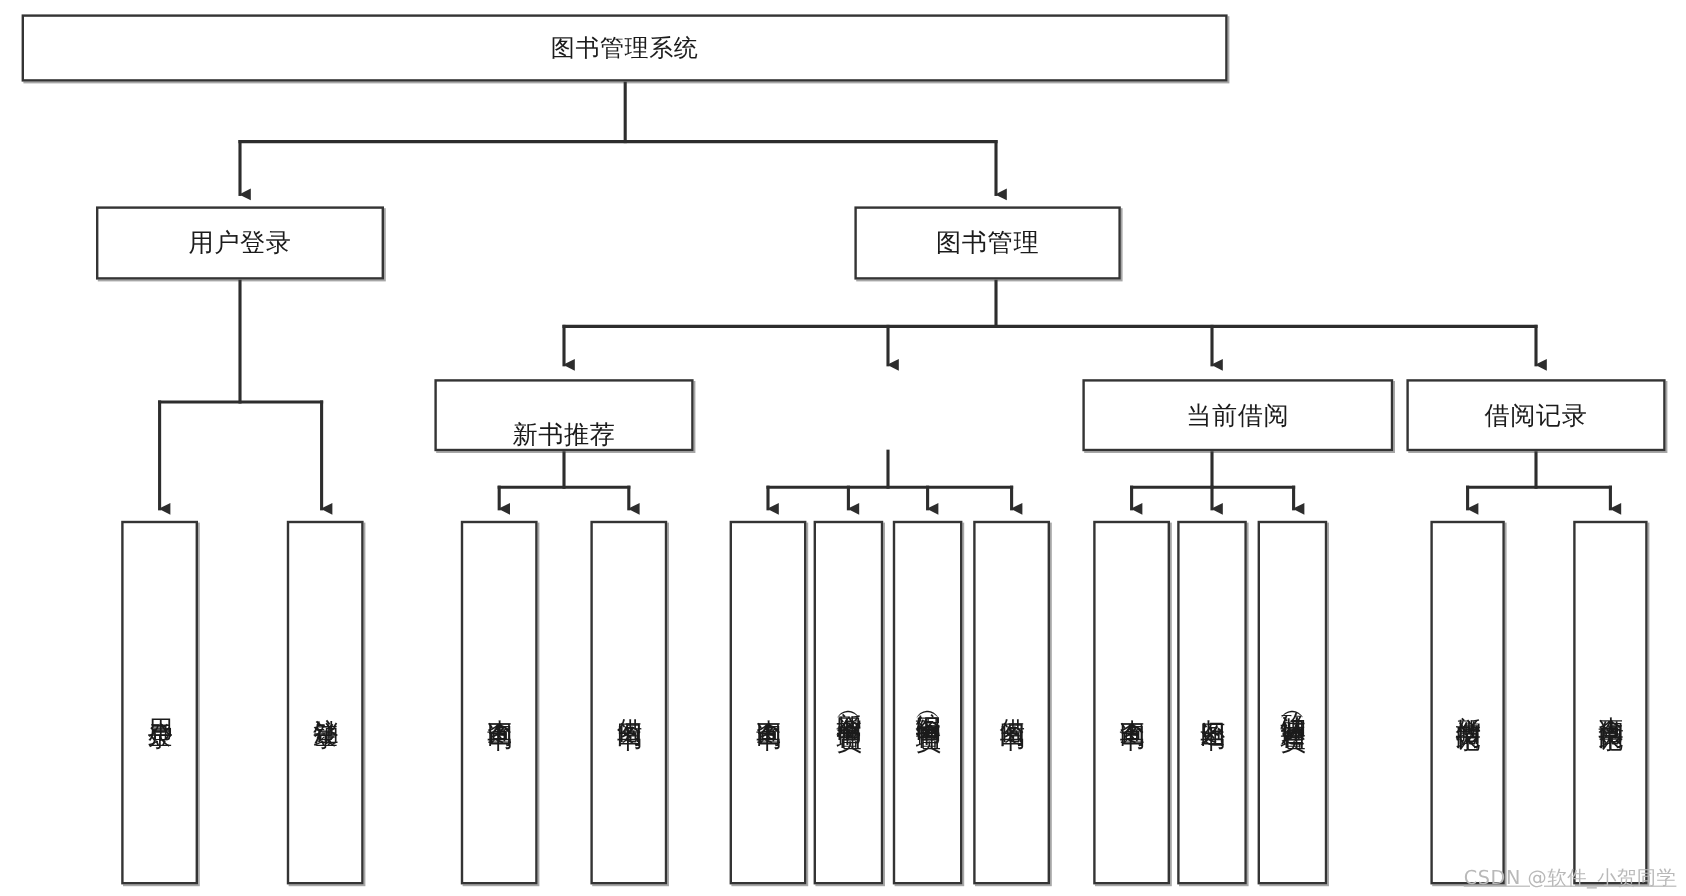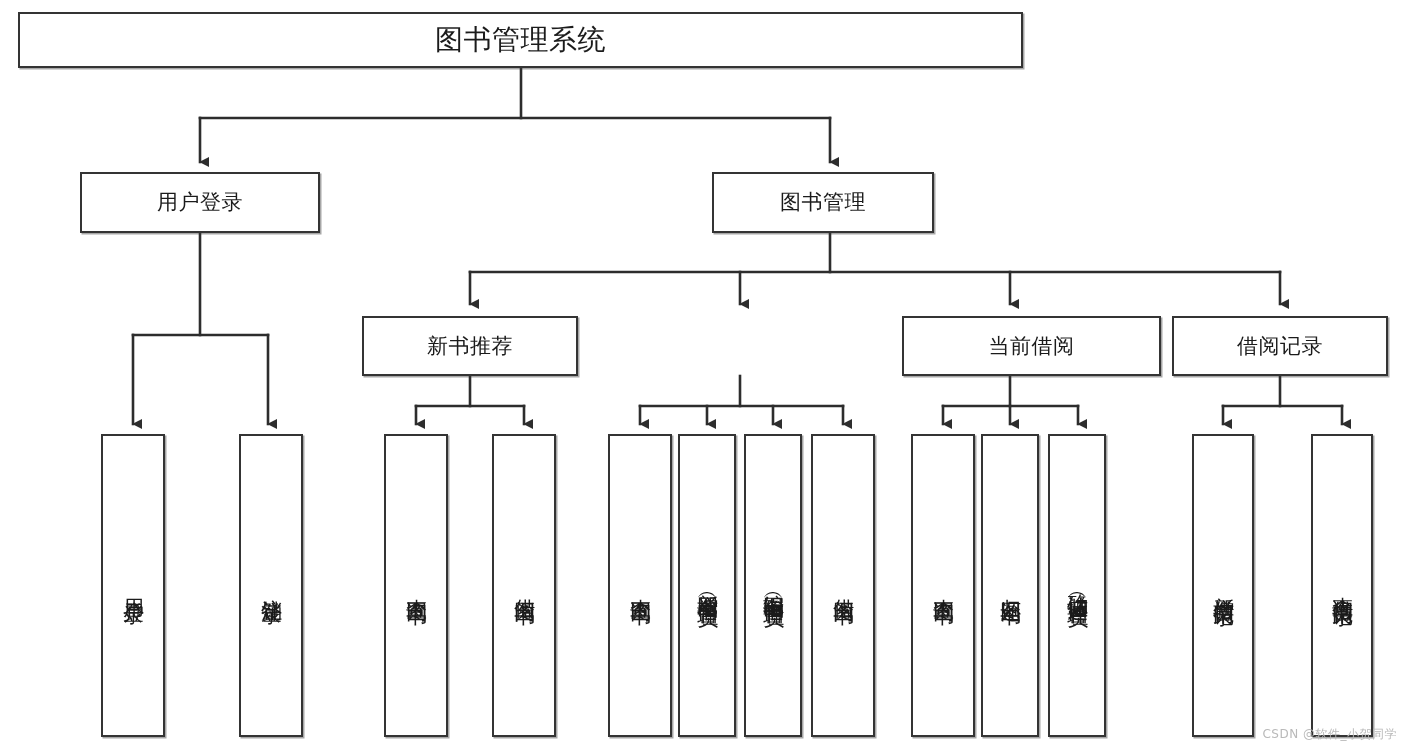--- a/index.html
+++ b/index.html
@@ -46,30 +46,31 @@
   .node.leaf .label{
     writing-mode:vertical-rl;
     text-orientation:upright;
     font-size:21px;
     line-height:1.30;
     letter-spacing:2px;
     white-space:normal;
     max-height:285px;
     text-align:center;
   }
-  .node.root .label{ font-size:28px;text-align:right; }
+  .node.root .label{ font-size:20px;text-align:right; }
   .watermark{
     position:absolute;
     right:8px;
     bottom:4px;
-    font-size:12px;
+    font-size:16px;
     color:#b9b9b9;
     letter-spacing:0.5px;
     white-space:nowrap;
     user-select:none;
+    text-decoration:underline;
   }
 </style>
 </head>
 <body>
 
 <div id="diagram">
 
   <svg id="connectors" viewBox="0 0 1405 747">
     <defs>
       <marker id="arrow" markerWidth="11" markerHeight="11" refX="5.5" refY="9.6" orient="auto" markerUnits="userSpaceOnUse">
@@ -124,21 +125,21 @@
     <span class="label">图书管理系统</span>
   </div>
 
   <div class="node" style="left:80px; top:172px; width:240px; height:61px;">
     <span class="label">用户登录</span>
   </div>
   <div class="node" style="left:712px; top:172px; width:222px; height:61px;">
     <span class="label">图书管理</span>
   </div>
 
-  <div class="node" style="left:362px; top:316px; width:216px; height:60px;">
+  <div class="node" style="left:362px; top:316px; width:216px; height:60px;align-items:flex-end;">
     <span class="label">新书推荐</span>
   </div>
   <div class="node" style="left:902px; top:316px; width:259px; height:60px;">
     <span class="label">当前借阅</span>
   </div>
   <div class="node" style="left:1172px; top:316px; width:216px; height:60px;">
     <span class="label">借阅记录</span>
   </div>
 
   <div class="node leaf" style="left:101px; top:434px; width:64px; height:303px;">

